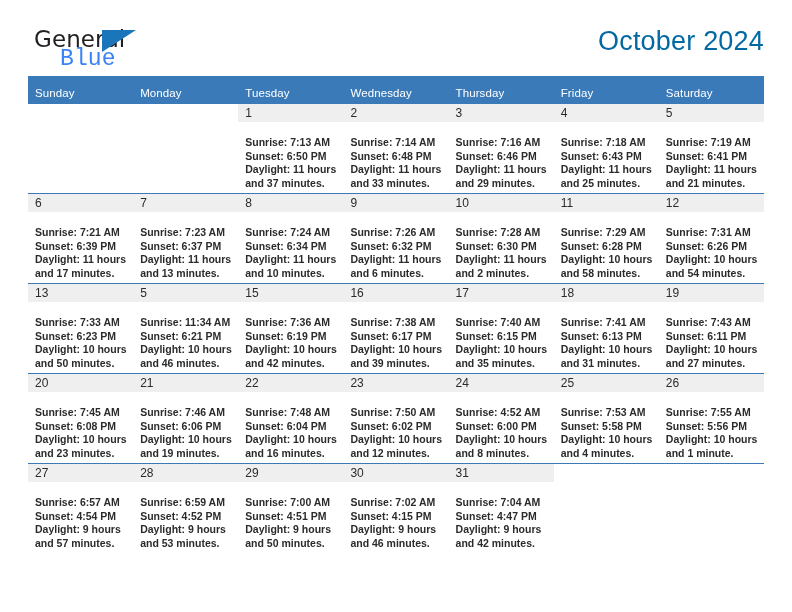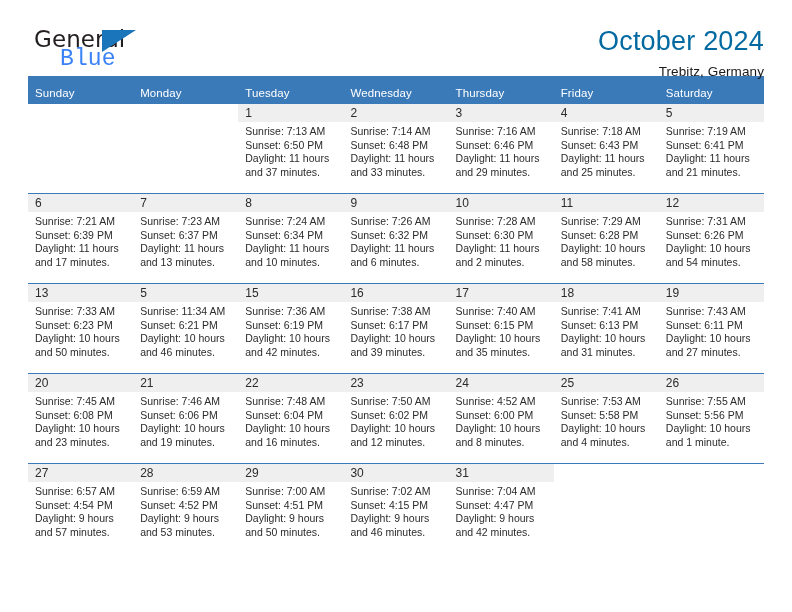--- a/index.html
+++ b/index.html
@@ -117,44 +117,44 @@
     background: #efefef;
     margin: 0 -7px;
     padding: 2px 7px 3px 7px;
     font-size: 12px;
     color: #2b2b2b;
     height: 18px;
     box-sizing: border-box;
     line-height: 14px;
   }
   .info {
-    padding-top: 3px;
+    padding-top: 14px;
     font-size: 10.5px;
     line-height: 13.6px;
     color: #2b2b2b;
+    font-weight: bold;
   }
   .info div { white-space: nowrap; }
   .cell.blank .daynum { background: #ffffff; }
 </style>
 </head>
 <body>
 
 <div class="page">
 
   <div class="masthead">
 
     <div class="brand">
       <span class="brand-general">General</span>
       <span class="brand-flag"></span>
       <span class="brand-blue">Blue</span>
     </div>
 
     <div class="titleblock">
       <div class="cal-title">October 2024</div>
-      <div class="cal-sub">Trebitz, Germany</div>
     </div>
 
   </div>
 
   <table class="cal">
     <thead>
       <tr class="dow-row" id="dow-row">
           <th>Sunday</th>
           <th>Monday</th>
           <th>Tuesday</th>

